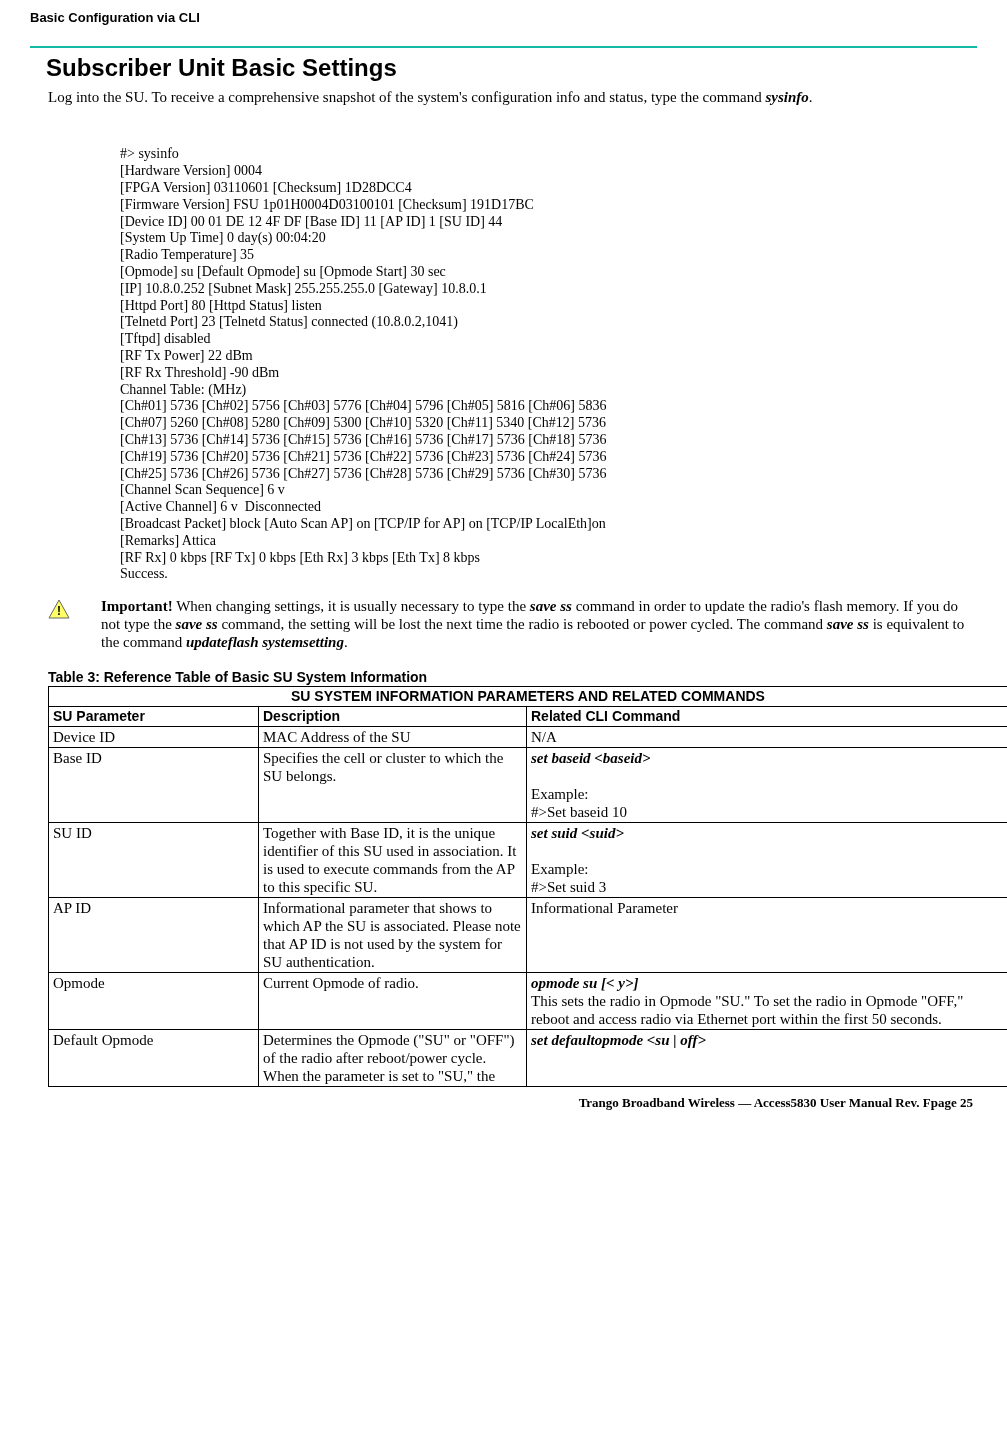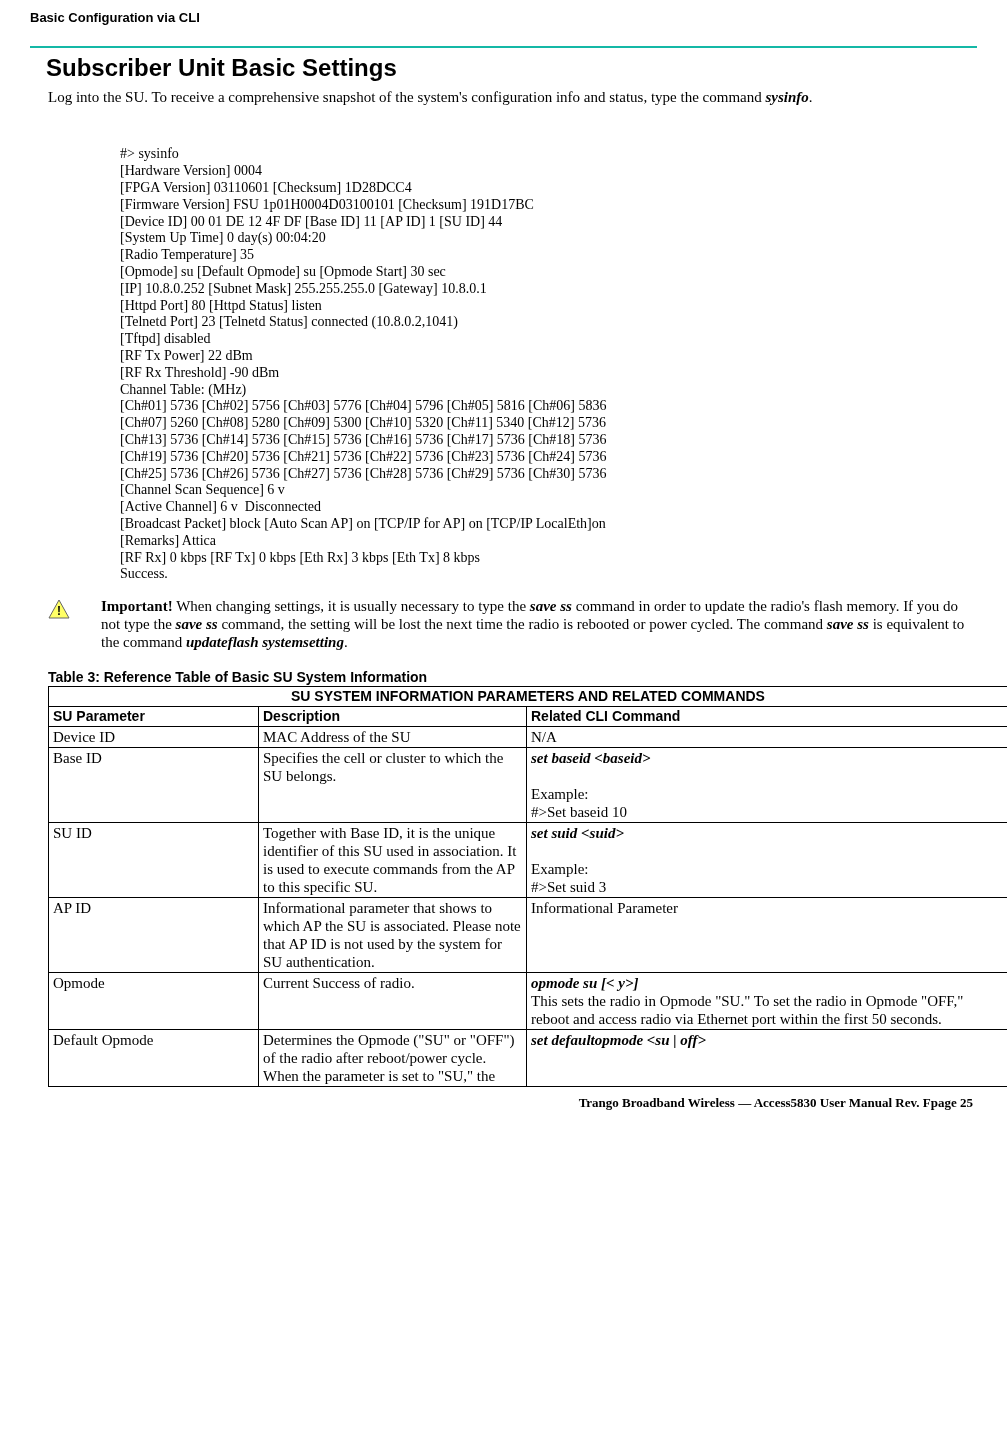--- a/index.html
+++ b/index.html
@@ -192,21 +192,21 @@
     </tr>
 
     <tr>
       <td>AP ID</td>
       <td>Informational parameter that shows to which AP the SU is associated.  Please note that AP ID is not used by the system for SU authentication.</td>
       <td>Informational Parameter</td>
     </tr>
 
     <tr>
       <td>Opmode</td>
-      <td>Current Success of radio.</td>
+      <td>Current Opmode of radio.</td>
       <td>
         <span class="bi">opmode su [&lt; y&gt;]</span><br>
         <span>This sets the radio in Opmode "SU."  To set the radio in Opmode "OFF," reboot and access radio via Ethernet port within the first 50 seconds.</span>
       </td>
     </tr>
 
     <tr>
       <td>Default Opmode</td>
       <td>Determines the Opmode ("SU" or "OFF") of the radio after reboot/power cycle.  When the parameter is set to "SU," the</td>
       <td>

